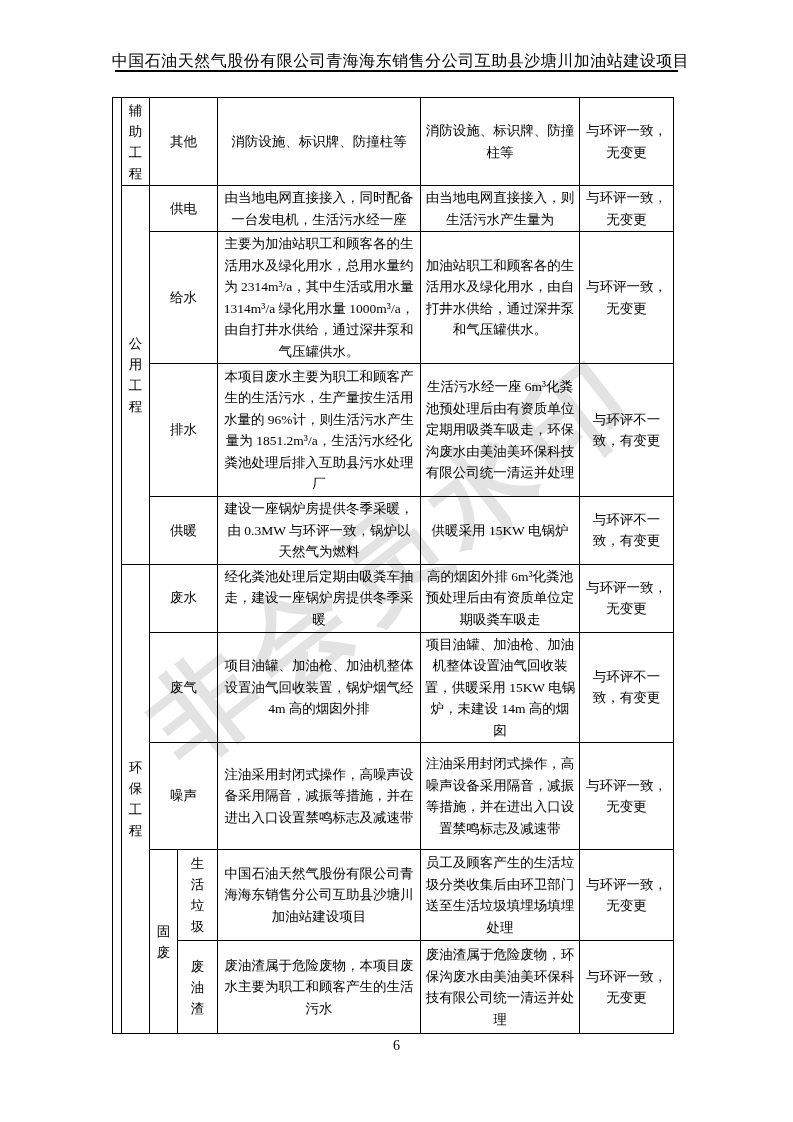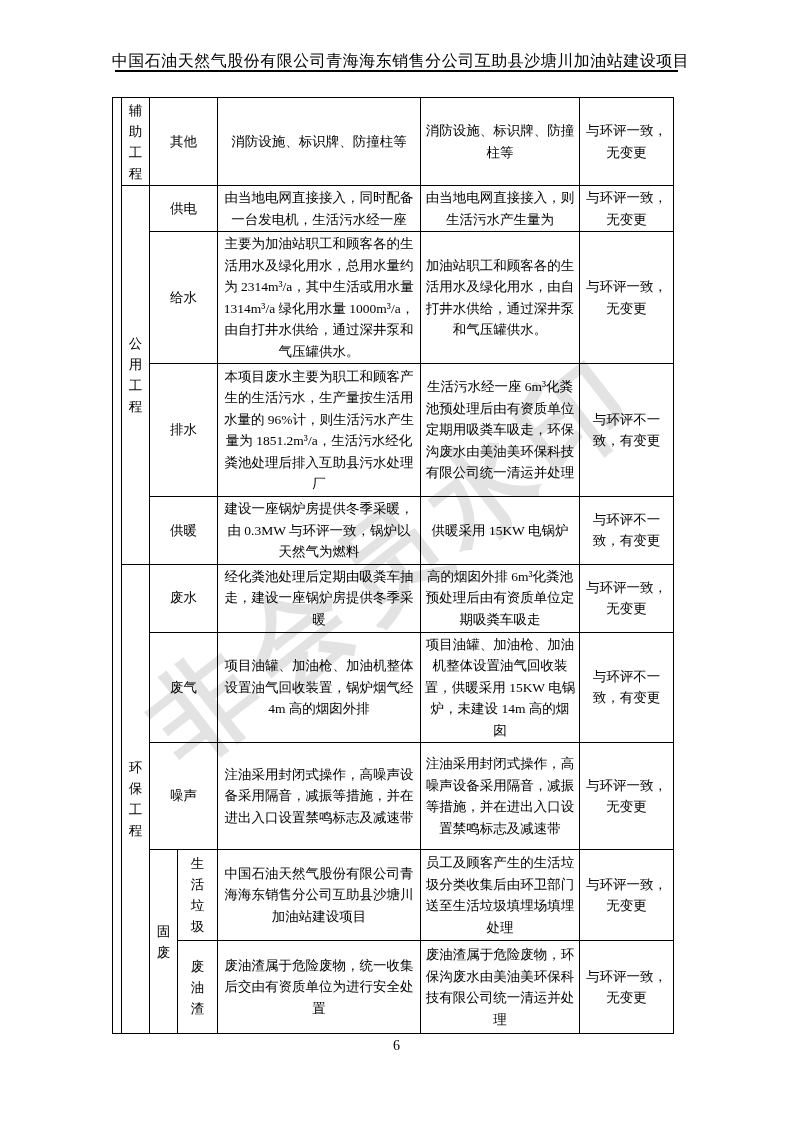--- a/index.html
+++ b/index.html
@@ -181,21 +181,21 @@
       <td>中国石油天然气股份有限公司青海海东销售分公司互助县沙塘川加油站建设项目</td>
       <td>员工及顾客产生的生活垃圾分类收集后由环卫部门送至生活垃圾填埋场填埋处理</td>
       <td>与环评一致，无变更</td>
     </tr>
     <tr class="r10">
       <td class="vcell">
             <div>废</div>
             <div>油</div>
             <div>渣</div>
           </td>
-      <td>废油渣属于危险废物，统一收集后交由有资质单位为进行安全处置</td>
+      <td>废油渣属于危险废物，本项目废水主要为职工和顾客产生的生活污水</td>
       <td class="left-text">废油渣属于危险废物，环保沟废水由美油美环保科技有限公司统一清运并处理</td>
       <td>与环评一致，无变更</td>
     </tr>
   </tbody>
     </table>
 
   <div class="page-number">6</div>
 
 </div>
 

